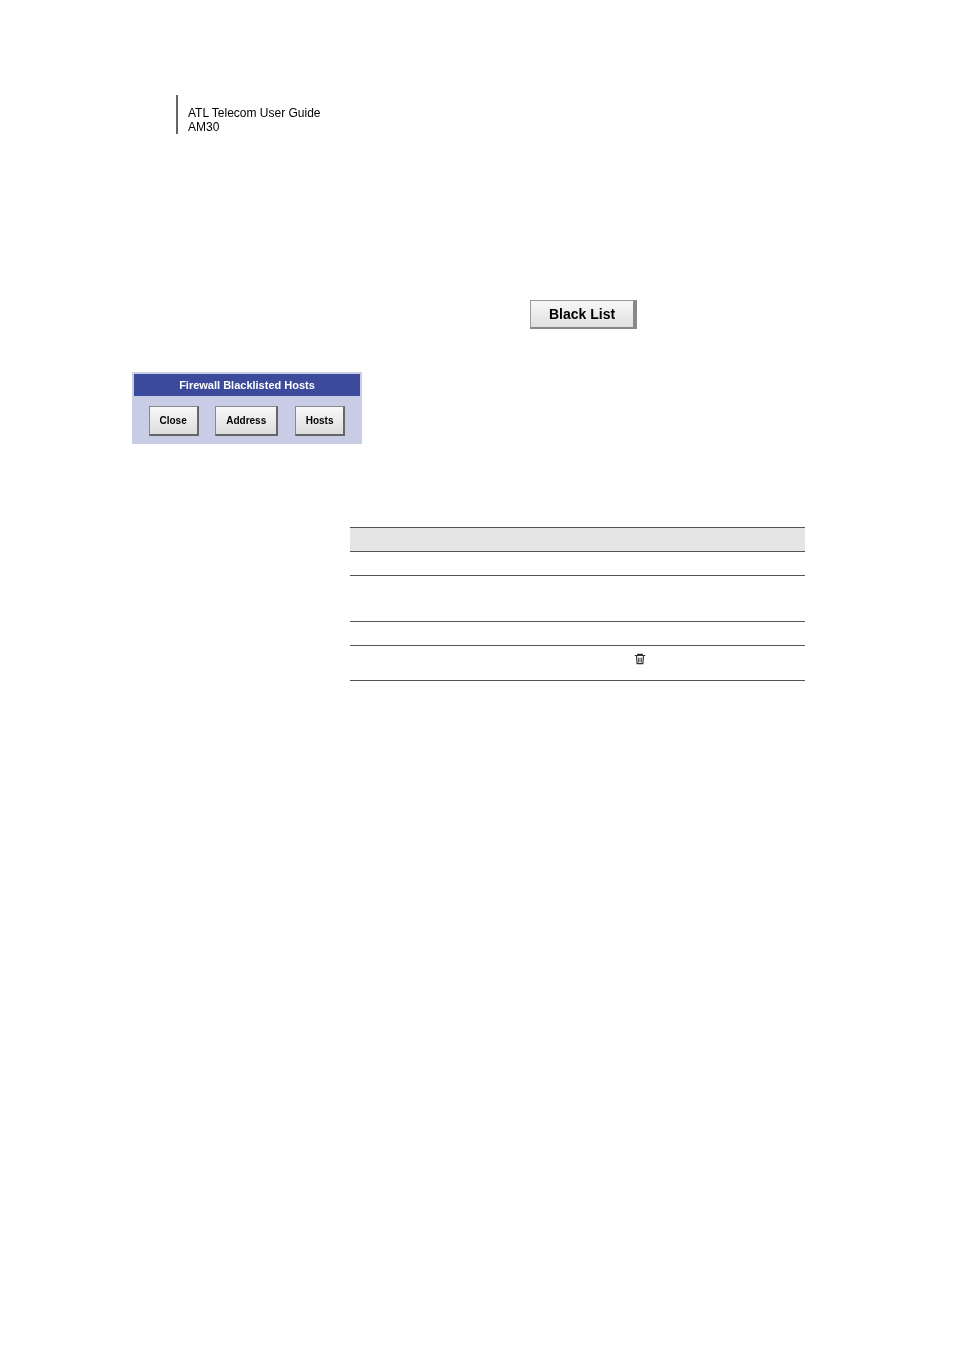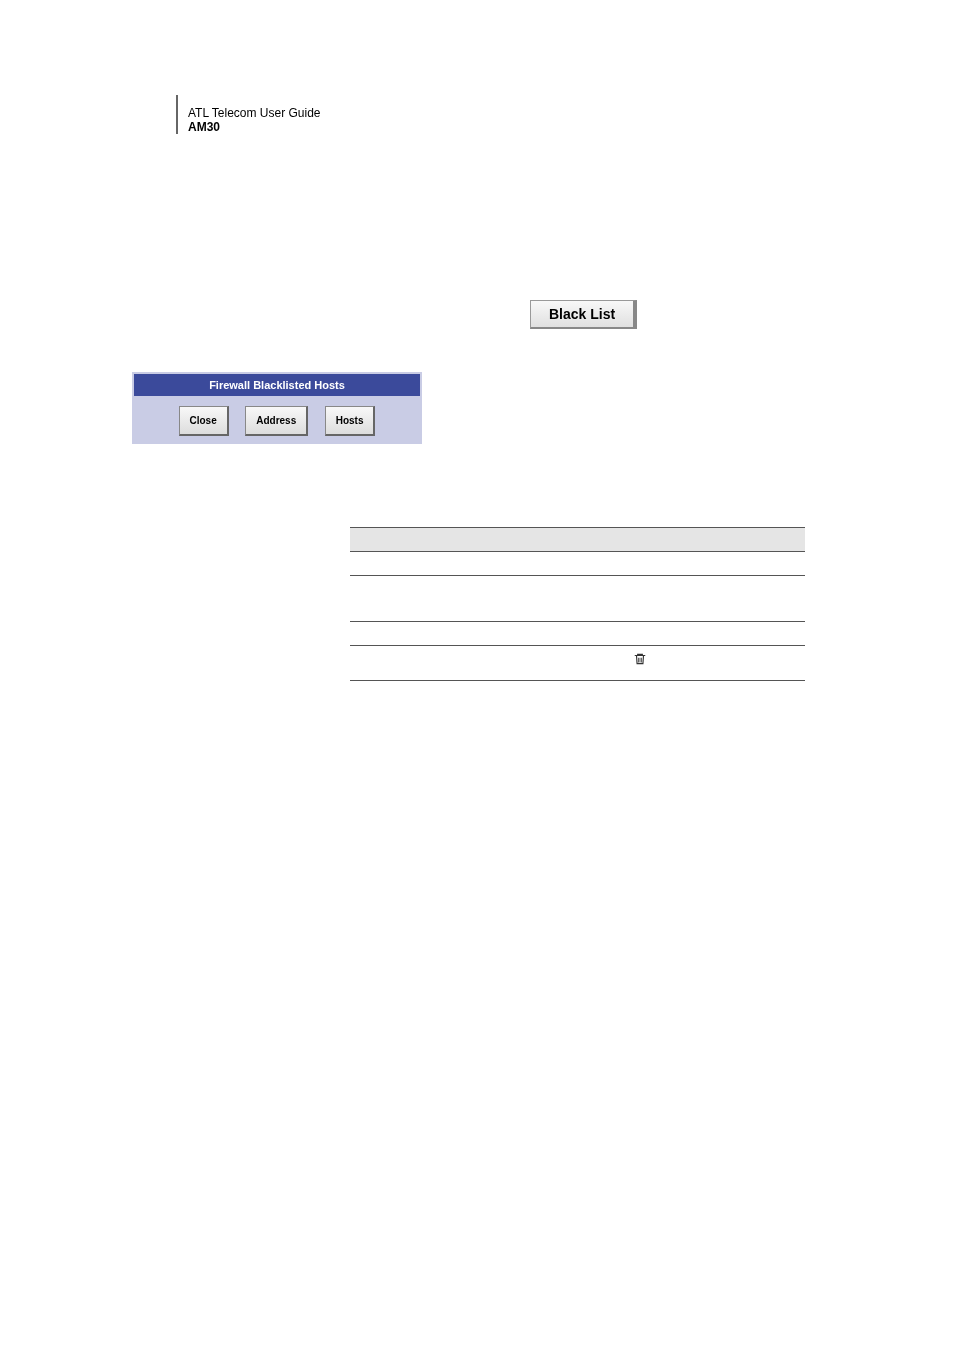--- a/index.html
+++ b/index.html
@@ -11,41 +11,41 @@
       position: relative;
     }
     .header-block {
       position: absolute;
       top: 95px;
       left: 176px;
       border-left: 2px solid #666;
       padding-left: 10px;
     }
     .header-line1 { font-size: 12px; color: #000; margin-top: 11px; }
-    .header-line2 { font-size: 12px; font-weight: bold; color: #000; }
+    .header-line2 { font-size: 12px; font-weight: normal; color: #000; }
 
     .blacklist-button {
       position: absolute;
       top: 300px;
       left: 530px;
       background: linear-gradient(#f8f8f8, #e0e0e0);
       border: 1px solid #999;
       border-right: 4px solid #888;
       border-bottom: 2px solid #888;
       padding: 5px 18px;
       font-size: 14px;
       font-weight: bold;
       color: #000;
     }
 
     .firewall-panel {
       position: absolute;
       top: 372px;
       left: 132px;
-      width: 290px;
+      width: 230px;
       background: #c9cce5;
       padding: 2px;
     }
     .firewall-title {
       background: #3b4a9b;
       color: #fff;
       text-align: center;
       font-size: 11px;
       font-weight: bold;
       padding: 5px 0;

